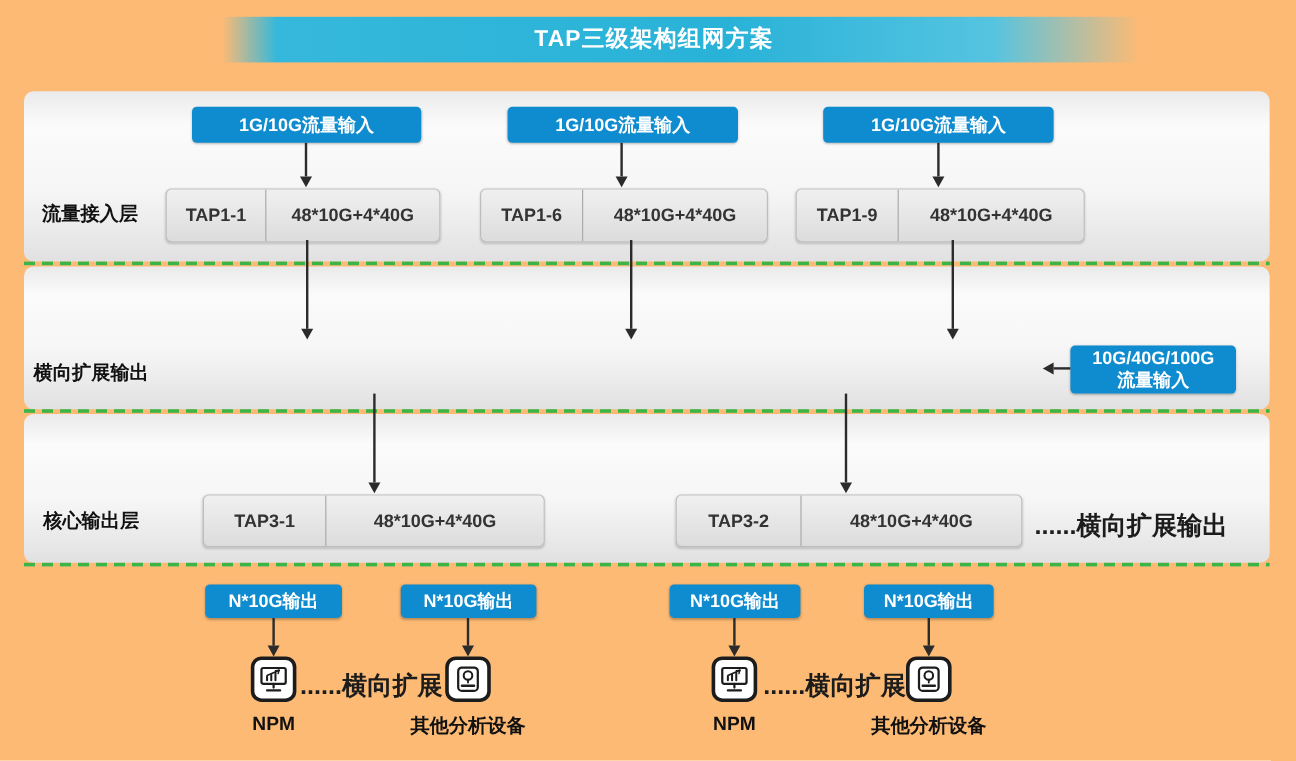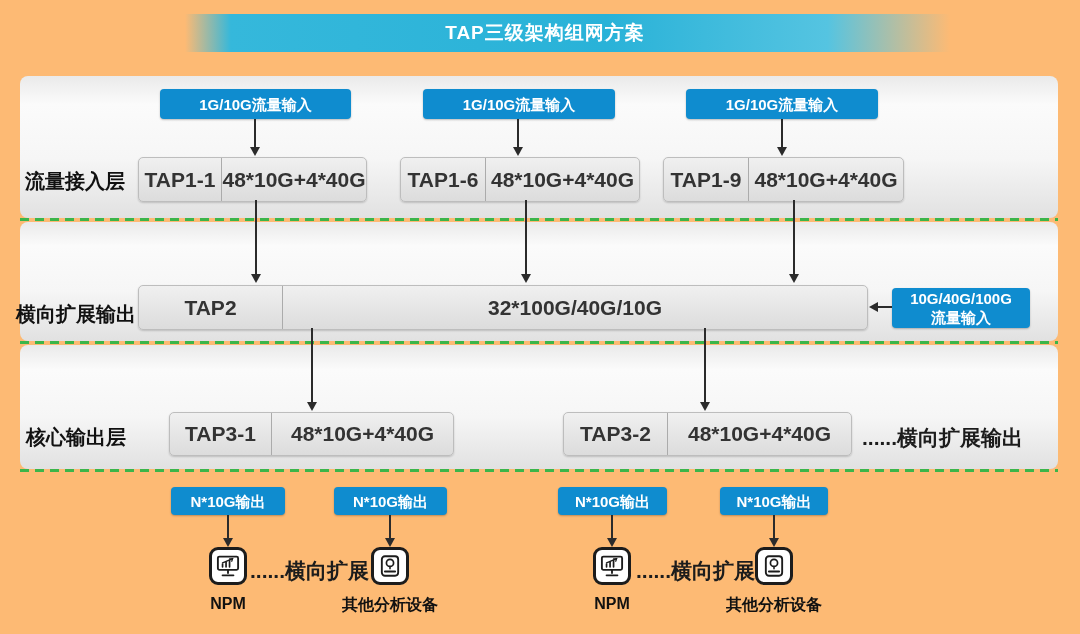--- a/index.html
+++ b/index.html
@@ -11,31 +11,31 @@
     background:linear-gradient(90deg,rgba(53,184,219,0) 0%,#35b8db 6%,#29b2d8 55%,#55c4e1 84%,rgba(85,196,225,0) 100%);}
   .banner-text{position:absolute;left:0;top:0;width:720px;height:38px;line-height:38px;
     text-align:center;color:#ffffff;font-size:19px;font-weight:bold;letter-spacing:1px;}
 
   
   .band{position:absolute;left:20px;width:1038px;border-radius:8px;
     background:linear-gradient(180deg,#eaeaea 0%,#fbfbfb 20%,#f6f6f6 58%,#e1e1e1 100%);}
   .dash{position:absolute;left:20px;width:1038px;height:3px;
     background:repeating-linear-gradient(90deg,#3bb54a 0 9px,rgba(0,0,0,0) 9px 15px);}
 
-  .layer-label{position:absolute;font-size:20px;font-weight:bold;color:#111;text-align:center;}
+  .layer-label{position:absolute;font-size:16px;font-weight:bold;color:#111;text-align:center;}
 
   
   .badge{position:absolute;background:#0f8ccf;color:#fff;font-size:15px;font-weight:bold;
     border-radius:4px;display:flex;align-items:center;justify-content:center;
     box-shadow:0 1px 2px rgba(0,0,0,.25);text-align:center;line-height:19px;}
 
   
   .device-box{position:absolute;display:flex;align-items:stretch;border:1px solid #bdbdbd;
     background:linear-gradient(180deg,#f0f0f0,#dcdcdc);border-radius:5px;
-    box-shadow:0 1px 2px rgba(0,0,0,.18);font-size:21px;font-weight:600;color:#333;justify-content:flex-end;}
+    box-shadow:0 1px 2px rgba(0,0,0,.18);font-size:15px;font-weight:600;color:#333;justify-content:flex-end;}
   .device-name{display:flex;align-items:center;justify-content:center;border-right:1px solid #ababab;}
   .device-spec{flex:1;display:flex;align-items:center;justify-content:center;}
 
   
   .varrow{position:absolute;width:2px;background:#2b2b2b;}
   .varrow::after{content:"";position:absolute;left:-4.5px;bottom:-9px;width:0;height:0;
     border-left:5.5px solid transparent;border-right:5.5px solid transparent;border-top:9px solid #2b2b2b;}
   .harrow-left{position:absolute;height:2px;background:#2b2b2b;}
   .harrow-left::before{content:"";position:absolute;left:-9px;top:-4.5px;width:0;height:0;
     border-top:5.5px solid transparent;border-bottom:5.5px solid transparent;border-right:9px solid #2b2b2b;}
@@ -87,24 +87,20 @@
   </div>
   <div class="device-box" style="left:663px;top:157px;width:239px;height:43px;">
     <div class="device-name" style="width:84px;">TAP1-9</div>
     <div class="device-spec">48*10G+4*40G</div>
   </div>
 
   <div class="varrow" style="left:255px;top:200px;height:74px;"></div>
   <div class="varrow" style="left:525px;top:200px;height:74px;"></div>
   <div class="varrow" style="left:793px;top:200px;height:74px;"></div>
 
-  <div class="device-box" style="left:138px;top:285px;width:728px;height:43px;">
-    <div class="device-name" style="width:143px;">TAP2</div>
-    <div class="device-spec">32*100G/40G/10G</div>
-  </div>
 
   <div class="badge" style="left:892px;top:288px;width:138px;height:40px;flex-direction:column;">
     <span>10G/40G/100G</span>
     <span>流量输入</span>
   </div>
   <div class="harrow-left" style="left:878px;top:306px;width:14px;"></div>
 
   <div class="varrow" style="left:311px;top:328px;height:74px;"></div>
   <div class="varrow" style="left:704px;top:328px;height:74px;"></div>
 

